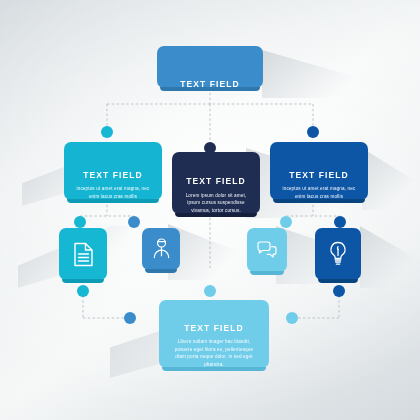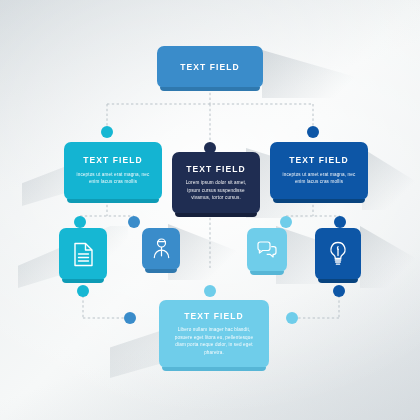--- a/index.html
+++ b/index.html
@@ -31,21 +31,21 @@
   
   .shadow{
     position:absolute;z-index:1;pointer-events:none;
     background:linear-gradient(135deg, rgba(150,162,171,.34), rgba(150,162,171,0) 72%);
   }
 
   
   .node{
     position:absolute;z-index:5;border-radius:7px;
     box-sizing:border-box;text-align:center;color:#fff;
-    display:flex;flex-direction:column;align-items:center;justify-content:center;
+    display:flex;flex-direction:column;align-items:center;justify-content:flex-end;
   }
   .node .ttl{
     font-size:8.5px;font-weight:bold;letter-spacing:1.1px;
     text-transform:uppercase;line-height:1;
   }
   .node .body{
     font-size:4.6px;line-height:1.62;letter-spacing:.15px;
     margin-top:6px;padding:0 10px;opacity:.95;
   }
   .node .edge{

